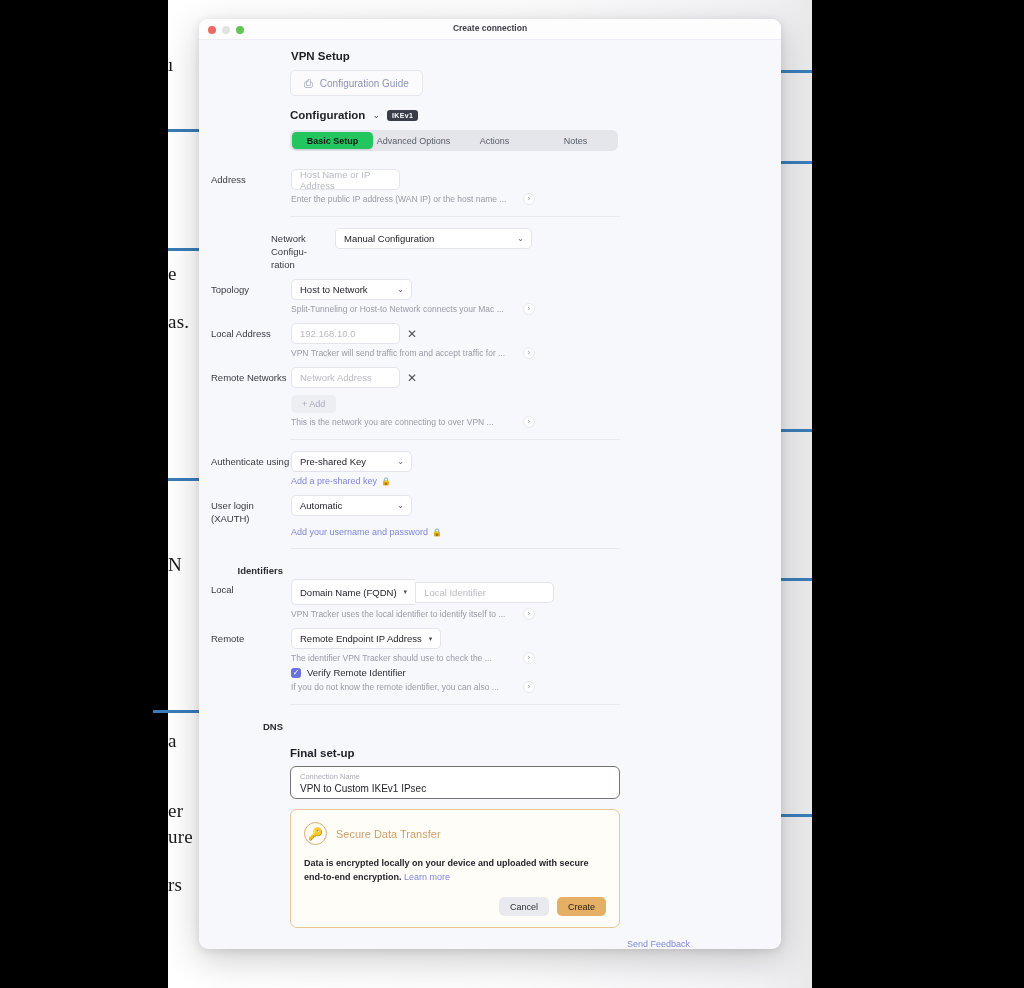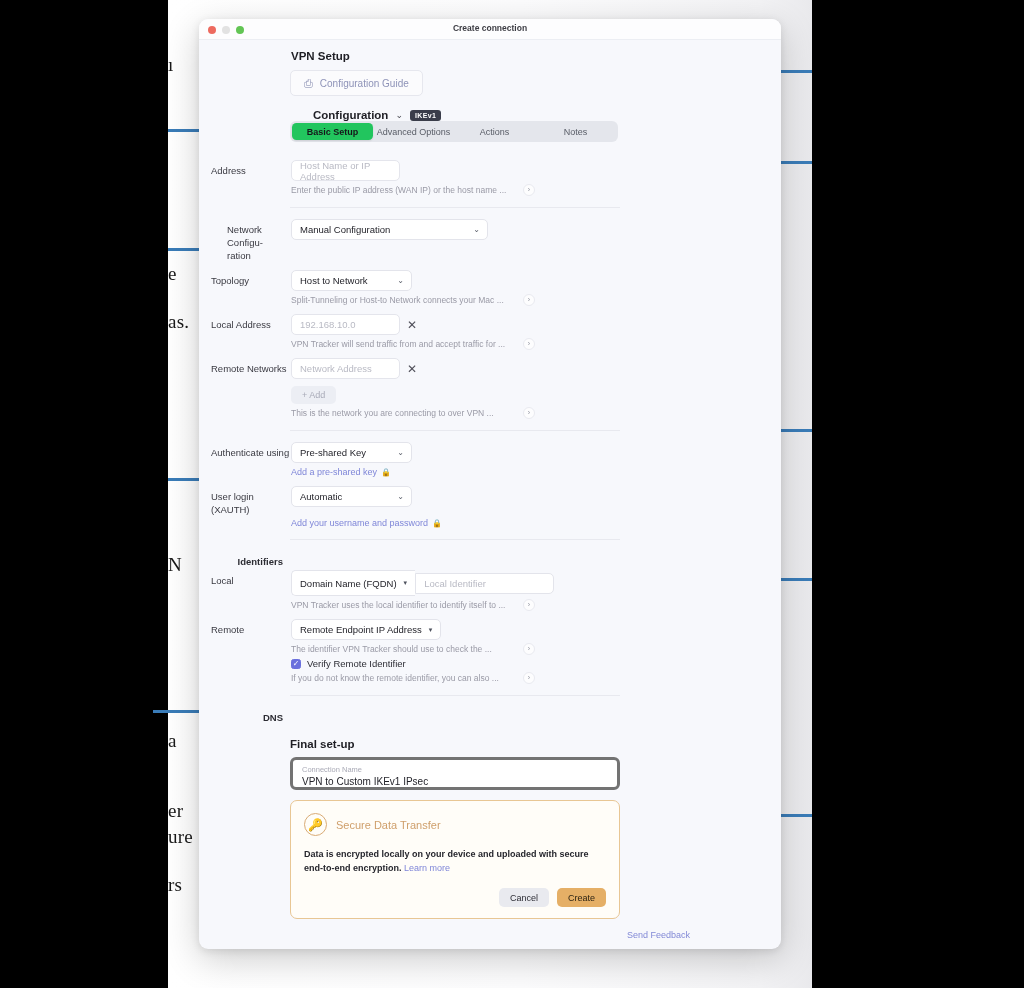--- a/index.html
+++ b/index.html
@@ -71,21 +71,21 @@
   
   .cfg-btn {
     display: inline-flex; align-items: center; gap: 7px;
     height: 26px; padding: 0 13px;
     background: #fbfbfd; border: 1px solid #e6e7ee; border-radius: 5px;
     font-size: 10px; color: #8e93b8; cursor: default;
   }
   .cfg-btn .ico { color: #7b81a8; font-size: 11px; line-height: 1; }
 
   
-  .config-line { display: flex; align-items: center; gap: 7px; padding-left: 114px; margin: 13px 0 0; }
+  .config-line { display: flex; align-items: center; gap: 7px; padding-left: 91px; margin: 13px 0 9px; }
   .config-line .ctitle { font-size: 11.5px; font-weight: 700; color: #1e1e24; }
   .caret { font-size: 9px; color: #4a4a52; }
   .badge {
     background: #3a3d4a; color: #fff; font-size: 7px; font-weight: 700;
     padding: 2px 5px; border-radius: 3px; letter-spacing: .4px;
   }
 
   
   .tabs {
     display: flex; margin-left: 91px; width: 328px; height: 21px;
@@ -168,21 +168,21 @@
     display: inline-flex; align-items: center; gap: 7px;
     height: 21px; padding: 0 8px;
     border: 1px solid #e3e4eb; border-radius: 5px; background: #fff;
     font-size: 9.5px; color: #24242b;
   }
 
   
   .final-head { font-size: 11.5px; font-weight: 700; color: #1e1e24; padding-left: 91px; margin: 14px 0 7px; }
   .name-box {
     margin-left: 91px; width: 330px; height: 33px;
-    background: #fff; border: 3px solid #737373; border-radius: 6px;
+    background: #fff; border: 1px solid #737373; border-radius: 6px;
     padding: 4px 9px;
   }
   .name-lab { font-size: 7.5px; color: #a9aab6; line-height: 11px; }
   .name-val { font-size: 10px; color: #1f1f26; line-height: 13px; }
 
   .callout {
     margin: 10px 0 0 91px; width: 330px;
     background: #fffdf8; border: 1px solid #e8c694; border-radius: 7px;
     padding: 12px 13px 11px;
   }
@@ -280,21 +280,21 @@
           <div class="hint">
             <span>Enter the public IP address (WAN IP) or the host name ...</span>
             <span class="discl">›</span>
           </div>
         </div>
       </div>
 
       <div class="divider"></div>
 
       <div class="row">
-        <div class="lbl-col" style="padding-left:28px;">
+        <div class="lbl-col" style="padding-left:28px;margin-left:44px;">
           <div>Network Configu-</div>
           <div>ration</div>
         </div>
         <div class="fld-col">
           <div class="sel sel-wide">
             <span>Manual Configuration</span>
             <span class="chev">⌄</span>
           </div>
         </div>
       </div>

